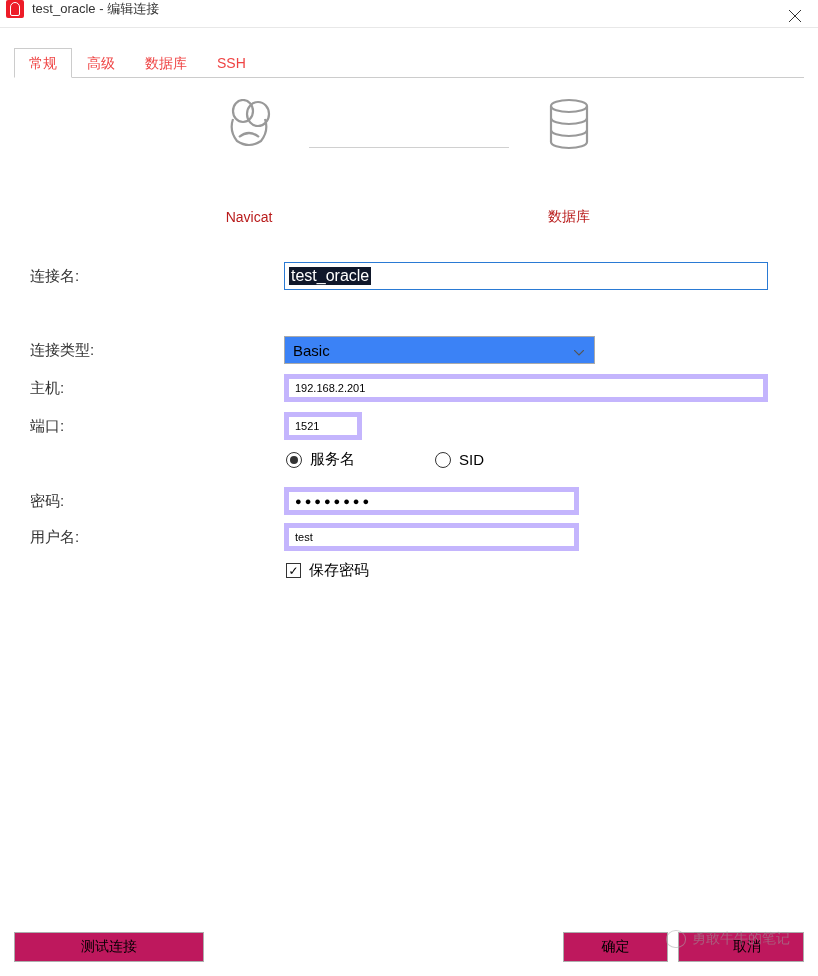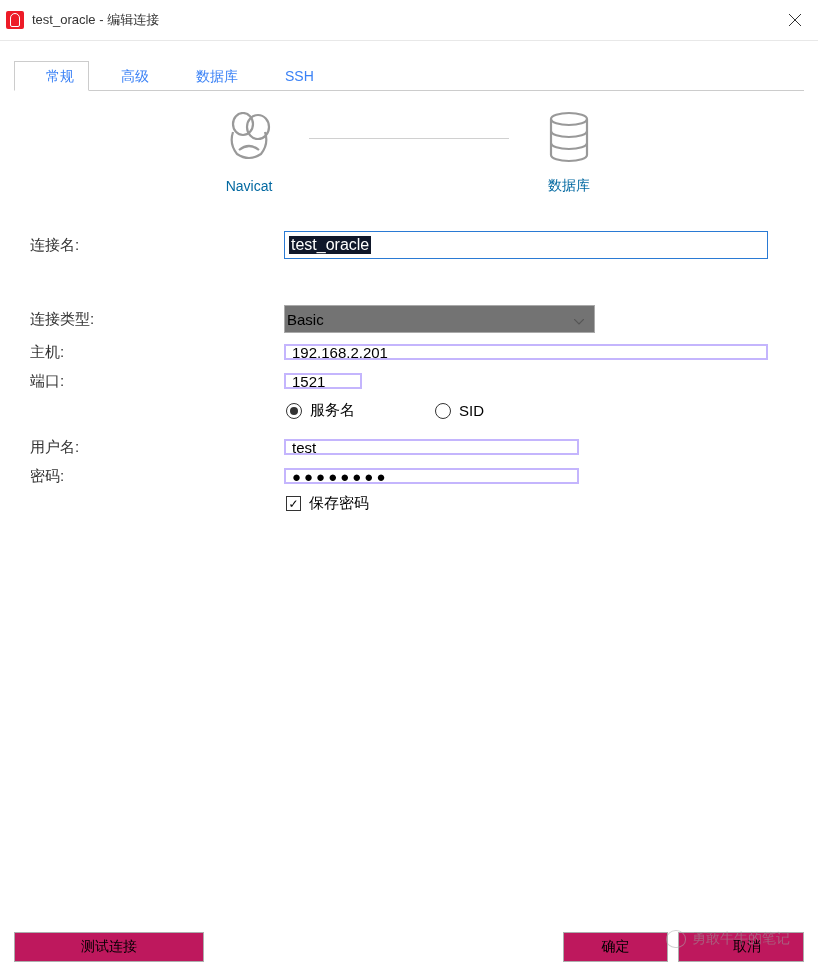--- a/index.html
+++ b/index.html
@@ -1,53 +1,53 @@
 <!DOCTYPE html>
 <html><head>
 <meta charset="utf-8">
 <style>
 * { box-sizing: border-box; margin: 0; padding: 0; font-family: "Microsoft YaHei", "Segoe UI", Arial, sans-serif; }
 body { background: #fff; width: 818px; height: 976px; overflow: hidden; position: relative; }
 
-.titlebar { height: 41px; display: flex; align-items: center; padding: 0 0 0 6px; border-bottom: 1px solid #e8e8e8; }
+.titlebar { height: 28px; display: flex; align-items: flex-start; padding: 0 0 0 6px; border-bottom: 1px solid #e8e8e8; }
 .app-icon { width: 18px; height: 18px; background: #ed1c27; border-radius: 2px; position: relative; margin-right: 8px; }
 .app-icon::after { content: ""; position: absolute; width: 8px; height: 12px; border: 1.5px solid #fff; border-radius: 5px 5px 2px 2px; top: 2px; left: 4px; }
 .title-text { font-size: 13px; color: #333; flex: 1; }
 .close-btn { width: 46px; height: 32px; display: flex; align-items: center; justify-content: center; font-size: 16px; color: #333; }
 .close-btn svg { stroke: #333; stroke-width: 1; }
 
 .tabs { display: flex; margin: 20px 0 0 14px; height: 30px; }
-.tab { padding: 6px 14px 6px 31px; font-size: 14px; color: #3b82f6; border: 1px solid transparent; cursor: default; }
+.tab { padding: 6px 14px 6px 14px; font-size: 14px; color: #ef4444; border: 1px solid transparent; cursor: default; }
 .tab.active { border: 1px solid #ccc; border-bottom: 1px solid #fff; background: #fff; position: relative; z-index: 2; }
 .tab-bar-line { border-top: 1px solid #ccc; margin: -1px 14px 0 14px; }
 
 .content { padding: 20px 30px 0 30px; }
 
 .header-row { display: flex; align-items: center; justify-content: center; gap: 0; margin-bottom: 36px; }
 .header-item { display: flex; flex-direction: column; align-items: center; gap: 14px; width: 120px; }
 .header-line { flex: 0 0 200px; height: 1px; background: #d0d0d0; margin-bottom: 30px; }
-.header-label { font-size: 14px; color: #0369a1; }
+.header-label { font-size: 14px; color: #b91c1c; margin-top: 44px; }
 
 .navicat-icon { width: 52px; height: 52px; }
 .db-icon { width: 44px; height: 52px; }
 
 .form-row { display: flex; align-items: center; margin-bottom: 10px; }
 .form-row.gap { margin-bottom: 46px; }
 .form-label { width: 254px; font-size: 15px; color: #333; }
 .form-field { }
 
 input[type="text"], input[type="password"] {
-  border: 2px solid #c4b5fd; padding: 4px 6px; font-size: 15px; height: 16px; outline: none;
+  border: 5px solid #c4b5fd; padding: 4px 6px; font-size: 11px; height: 28px; outline: none;
 }
 input.wide { width: 484px; }
 input.mid { width: 295px; }
 input.small { width: 78px; }
 .sel-text { background: #0f172a; color: #fff; padding: 0 2px; }
 
-.select-box { border: 1px solid #aaa; background: #737373; height: 28px; width: 311px; display: flex; align-items: center; padding: 0 2px; font-size: 15px; position: relative; cursor: default; }
+.select-box { border: 1px solid #aaa; background: #3b82f6; height: 28px; width: 311px; display: flex; align-items: center; padding: 0 8px; font-size: 15px; position: relative; cursor: default; }
 .select-box .chevron { position: absolute; right: 10px; }
 
 .radio-row { display: flex; gap: 80px; padding-left: 2px; font-size: 15px; }
 .radio-item { display: flex; align-items: center; gap: 8px; text-align: center; }
 .radio-circle { width: 16px; height: 16px; border: 1px solid #333; border-radius: 50%; display: flex; align-items: center; justify-content: center; }
 .radio-circle.checked::after { content: ""; width: 8px; height: 8px; background: #333; border-radius: 50%; }
 
 .check-row { display: flex; align-items: center; gap: 8px; font-size: 15px; padding-left: 2px; }
 .checkbox { width: 15px; height: 15px; border: 1px solid #333; display: flex; align-items: center; justify-content: center; font-size: 12px; line-height: 1; }
 
@@ -149,28 +149,28 @@
         <div class="radio-circle checked"></div>
         <span>服务名</span>
       </div>
       <div class="radio-item">
         <div class="radio-circle"></div>
         <span>SID</span>
       </div>
     </div>
   </div>
 
+  <div class="form-row" style="margin-bottom:8px;">
+    <div class="form-label">密码:</div>
+    <div class="form-field"><input type="text" class="mid" style="letter-spacing: 3px;" value="●●●●●●●●"></div>
+  </div>
+
   <div class="form-row">
     <div class="form-label">用户名:</div>
     <div class="form-field"><input type="text" class="mid" value="test" style=""></div>
-  </div>
-
-  <div class="form-row" style="margin-bottom:8px;">
-    <div class="form-label">密码:</div>
-    <div class="form-field"><input type="text" class="mid" style="letter-spacing: 3px;" value="●●●●●●●●"></div>
   </div>
 
   <div class="form-row">
     <div class="form-label"></div>
     <div class="form-field check-row">
       <div class="checkbox">✓</div>
       <span>保存密码</span>
     </div>
   </div>
 

